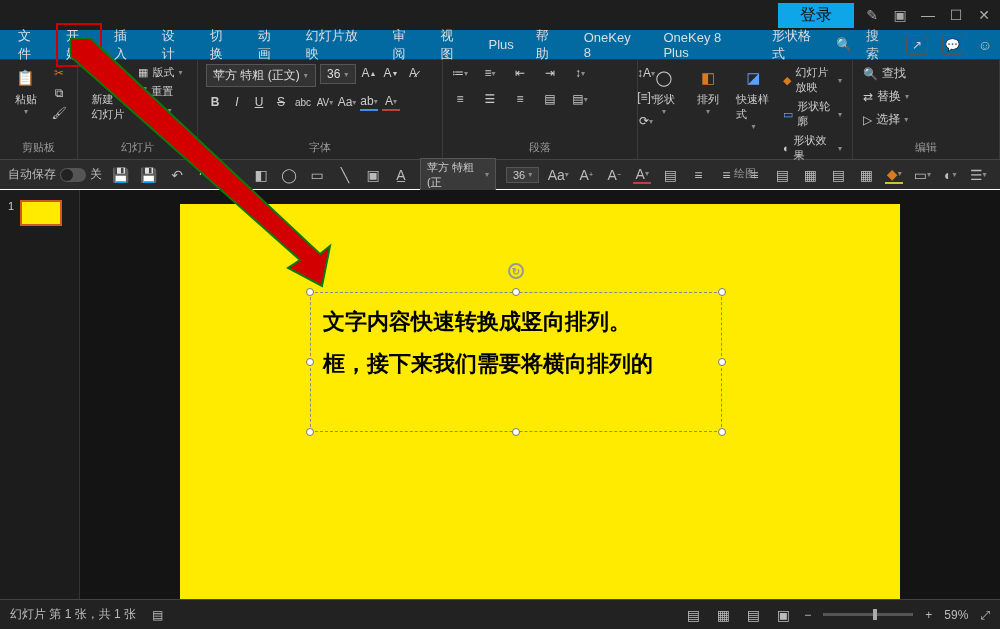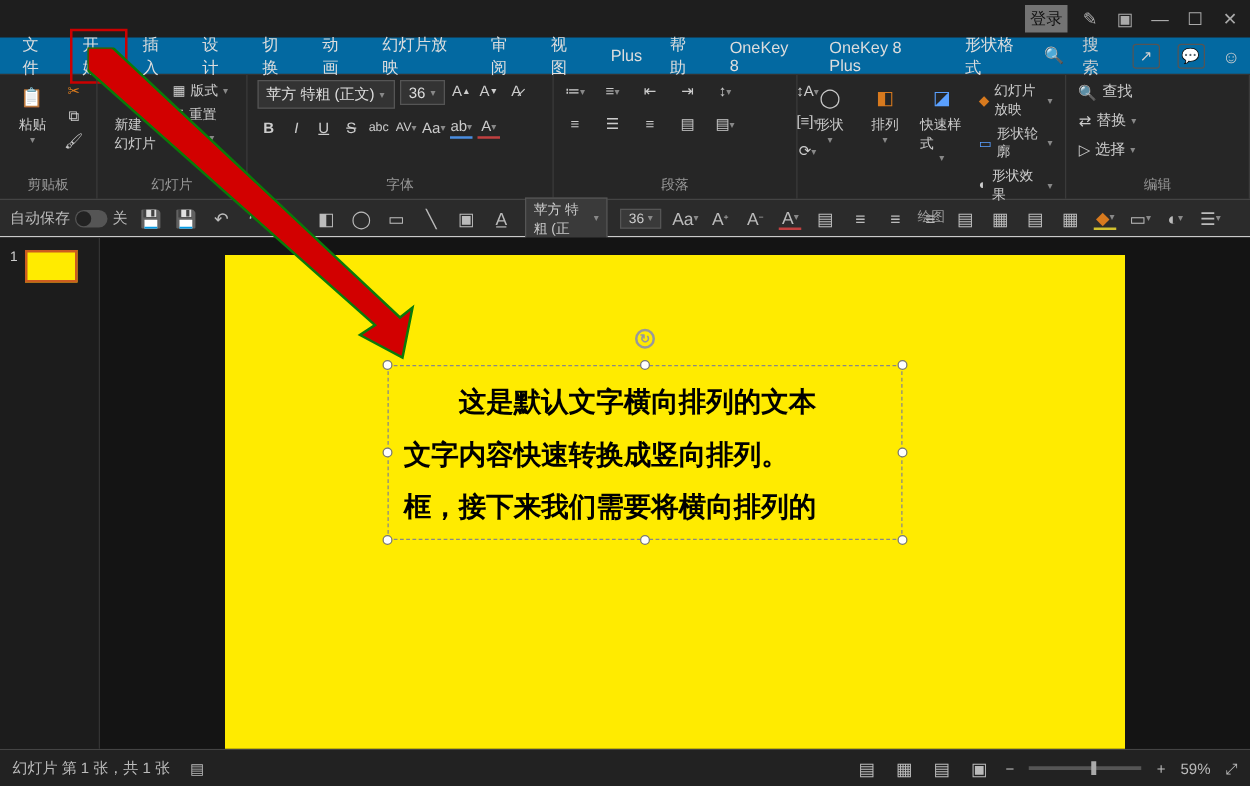--- a/index.html
+++ b/index.html
@@ -15,24 +15,24 @@
     .title-bar {
       height: 30px;
       background: #1e1e1e;
       display: flex;
       justify-content: flex-end;
       align-items: center;
       padding: 0 6px;
       gap: 8px;
     }
     .login-btn {
-      background: #737373;
+      background: #0ea5e9;
       color: #111;
-      padding: 2px 4px;
-      font-size: 13px;
+      padding: 2px 22px;
+      font-size: 16px;
       border: none;
     }
     .win-ctrl {
       width: 20px;
       height: 20px;
       display: inline-flex;
       align-items: center;
       justify-content: center;
       color: #aaa;
       font-size: 14px;
@@ -526,21 +526,21 @@
   <span class="qat-btn" style="color:#666;">💾</span>
   <span class="qat-btn">↶</span>
   <span class="qat-btn">↷</span>
   <span class="qat-btn">▷</span>
   <span class="qat-btn">◧</span>
   <span class="qat-btn">◯</span>
   <span class="qat-btn">▭</span>
   <span class="qat-btn">╲</span>
   <span class="qat-btn">▣</span>
   <span class="qat-btn">A̲</span>
-  <div class="qat-combo" style="width:66px;">
+  <div class="qat-combo" style="width:76px;">
       <span>苹方 特粗 (正</span>
       <span class="dd">▾</span>
     </div>
   <div class="qat-combo">
       <span>36</span>
       <span class="dd">▾</span>
     </div>
   <span class="qat-btn">
       <span>Aa</span>
       <span class="dd">▾</span>
@@ -574,21 +574,20 @@
       <div class="textbox">
         <div class="rotate-handle">↻</div>
         <div class="handle" style="left:-5px;top:-5px;"></div>
         <div class="handle" style="left:50%;top:-5px;margin-left:-4px;"></div>
         <div class="handle" style="right:-5px;top:-5px;"></div>
         <div class="handle" style="left:-5px;top:50%;margin-top:-4px;"></div>
         <div class="handle" style="right:-5px;top:50%;margin-top:-4px;"></div>
         <div class="handle" style="left:-5px;bottom:-5px;"></div>
         <div class="handle" style="left:50%;bottom:-5px;margin-left:-4px;"></div>
         <div class="handle" style="right:-5px;bottom:-5px;"></div>
-        <div style="text-indent:2em;">这是默认文字横向排列的文本</div>
         <div>文字内容快速转换成竖向排列。</div>
         <div>框，接下来我们需要将横向排列的</div>
       </div>
     </div>
   </div>
 </div>
 
 <div class="status-bar">
   <span>幻灯片 第 1 张，共 1 张</span>
   <span>▤</span>

